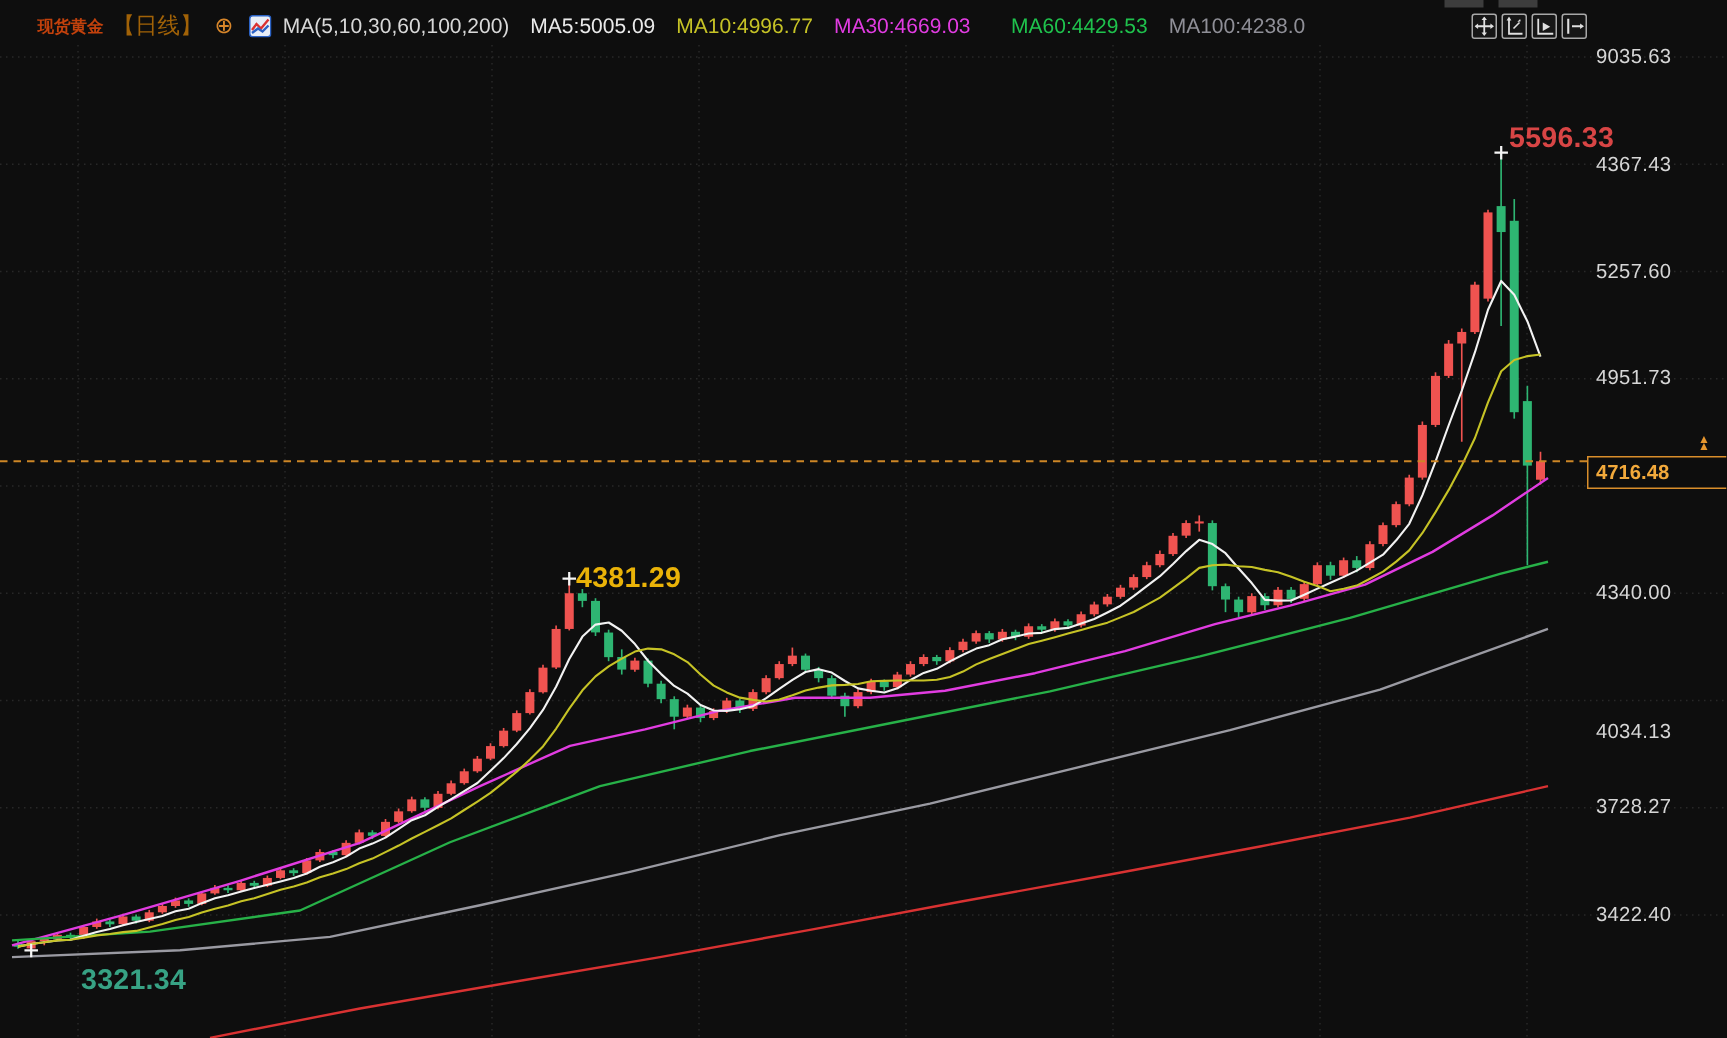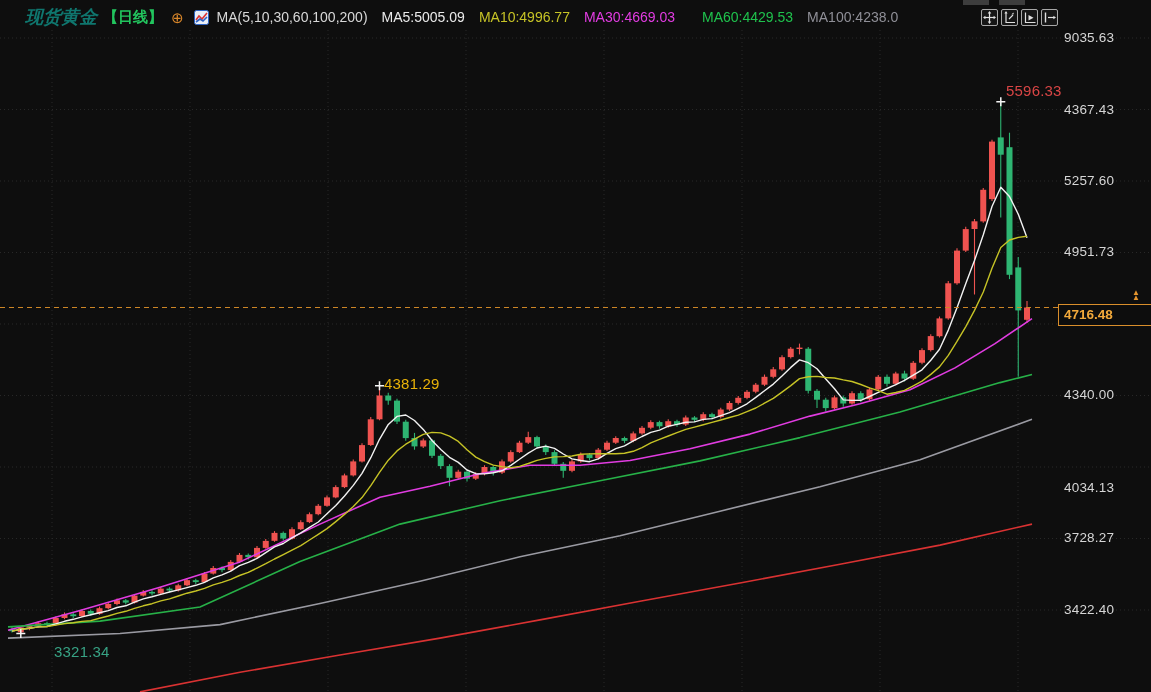--- a/index.html
+++ b/index.html
@@ -2,22 +2,22 @@
 <html><head>
 <meta charset="utf-8">
 <style>
   html,body{margin:0;padding:0;background:#0e0e0e;}
   #app{position:relative;width:1151px;height:692px;background:#0e0e0e;overflow:hidden;
        font-family:"Liberation Sans",sans-serif;}
   #chart-svg{position:absolute;left:0;top:0;}
   
   #header{position:absolute;left:25px;top:7px;display:flex;align-items:center;height:20px;
           white-space:nowrap;font-size:14px;}
-  .ttl{color:#0f766e;font-weight:bold;font-size:18px;font-style:italic;}
-  .intv{color:#22c55e;font-weight:bold;font-size:15px;margin-left:6px;}
+  .ttl{color:#c2410c;font-weight:bold;font-size:11px;}
+  .intv{color:#a16207;font-weight:normal;font-size:15px;margin-left:6px;}
   .plus-btn{color:#d8862a;font-size:15px;margin-left:8px;line-height:15px;cursor:pointer;}
   .chart-ico{margin-left:10px;display:inline-flex;}
   .ma-group{color:#d8d8d8;margin-left:8px;}
   .ma5{color:#eaeaea;margin-left:14px;}
   .ma10{color:#c6c326;margin-left:14px;}
   .ma30{color:#e13ce1;margin-left:14px;}
   .ma60{color:#1fc24d;margin-left:27px;}
   .ma100{color:#8f8f97;margin-left:14px;}
   
   #toolbar{position:absolute;left:981px;top:9px;display:flex;gap:3px;}
@@ -26,21 +26,21 @@
   .tab-chip{position:absolute;top:0;height:5px;width:26px;background:#3d3d3d;}
   
   #y-axis{position:absolute;left:0;top:0;width:1151px;height:692px;pointer-events:none;}
   .ylab{position:absolute;left:1064px;color:#d6d6d6;font-size:13.5px;letter-spacing:.2px;}
   
   #price-badge{position:absolute;left:1058px;width:88px;height:20px;border:1.5px solid #d98e2b;
                background:#0d0d0d;color:#f2a93b;font-size:13.5px;font-weight:bold;
                line-height:20px;padding-left:5px;box-sizing:content-box;}
   #price-arrows{position:absolute;left:1130px;color:#e6962e;font-size:8px;line-height:5px;
                 text-align:center;width:12px;}
-  .ann{position:absolute;font-size:15px;font-weight:normal;letter-spacing:.2px;}
+  .ann{position:absolute;font-size:19px;font-weight:bold;letter-spacing:.2px;}
 </style>
 </head>
 <body>
 
 <div id="app">
 
   <svg id="chart-svg" width="1151" height="692" viewBox="0 0 1151 692">
       <line x1="52" y1="30" x2="52" y2="692" stroke="#282828" stroke-width="1" stroke-dasharray="1 3"></line>
       <line x1="190" y1="30" x2="190" y2="692" stroke="#282828" stroke-width="1" stroke-dasharray="1 3"></line>
       <line x1="328" y1="30" x2="328" y2="692" stroke="#282828" stroke-width="1" stroke-dasharray="1 3"></line>

